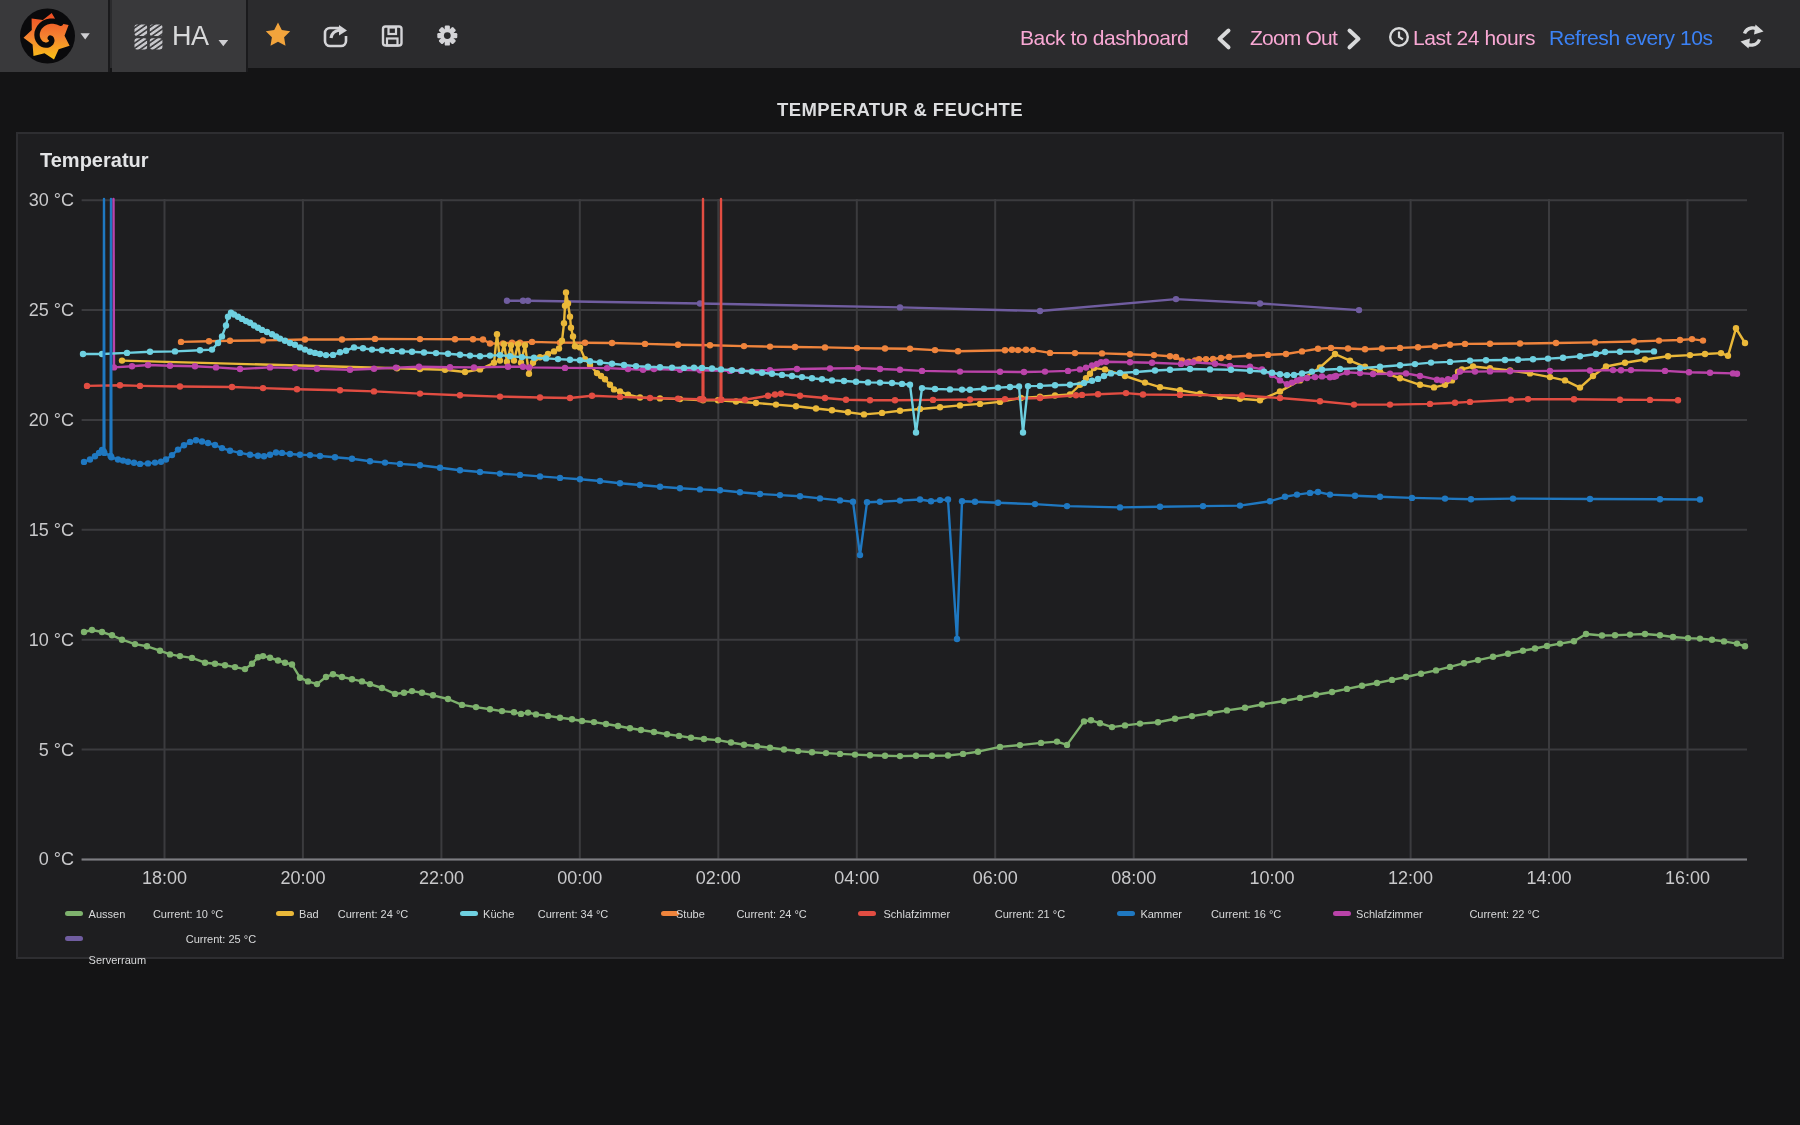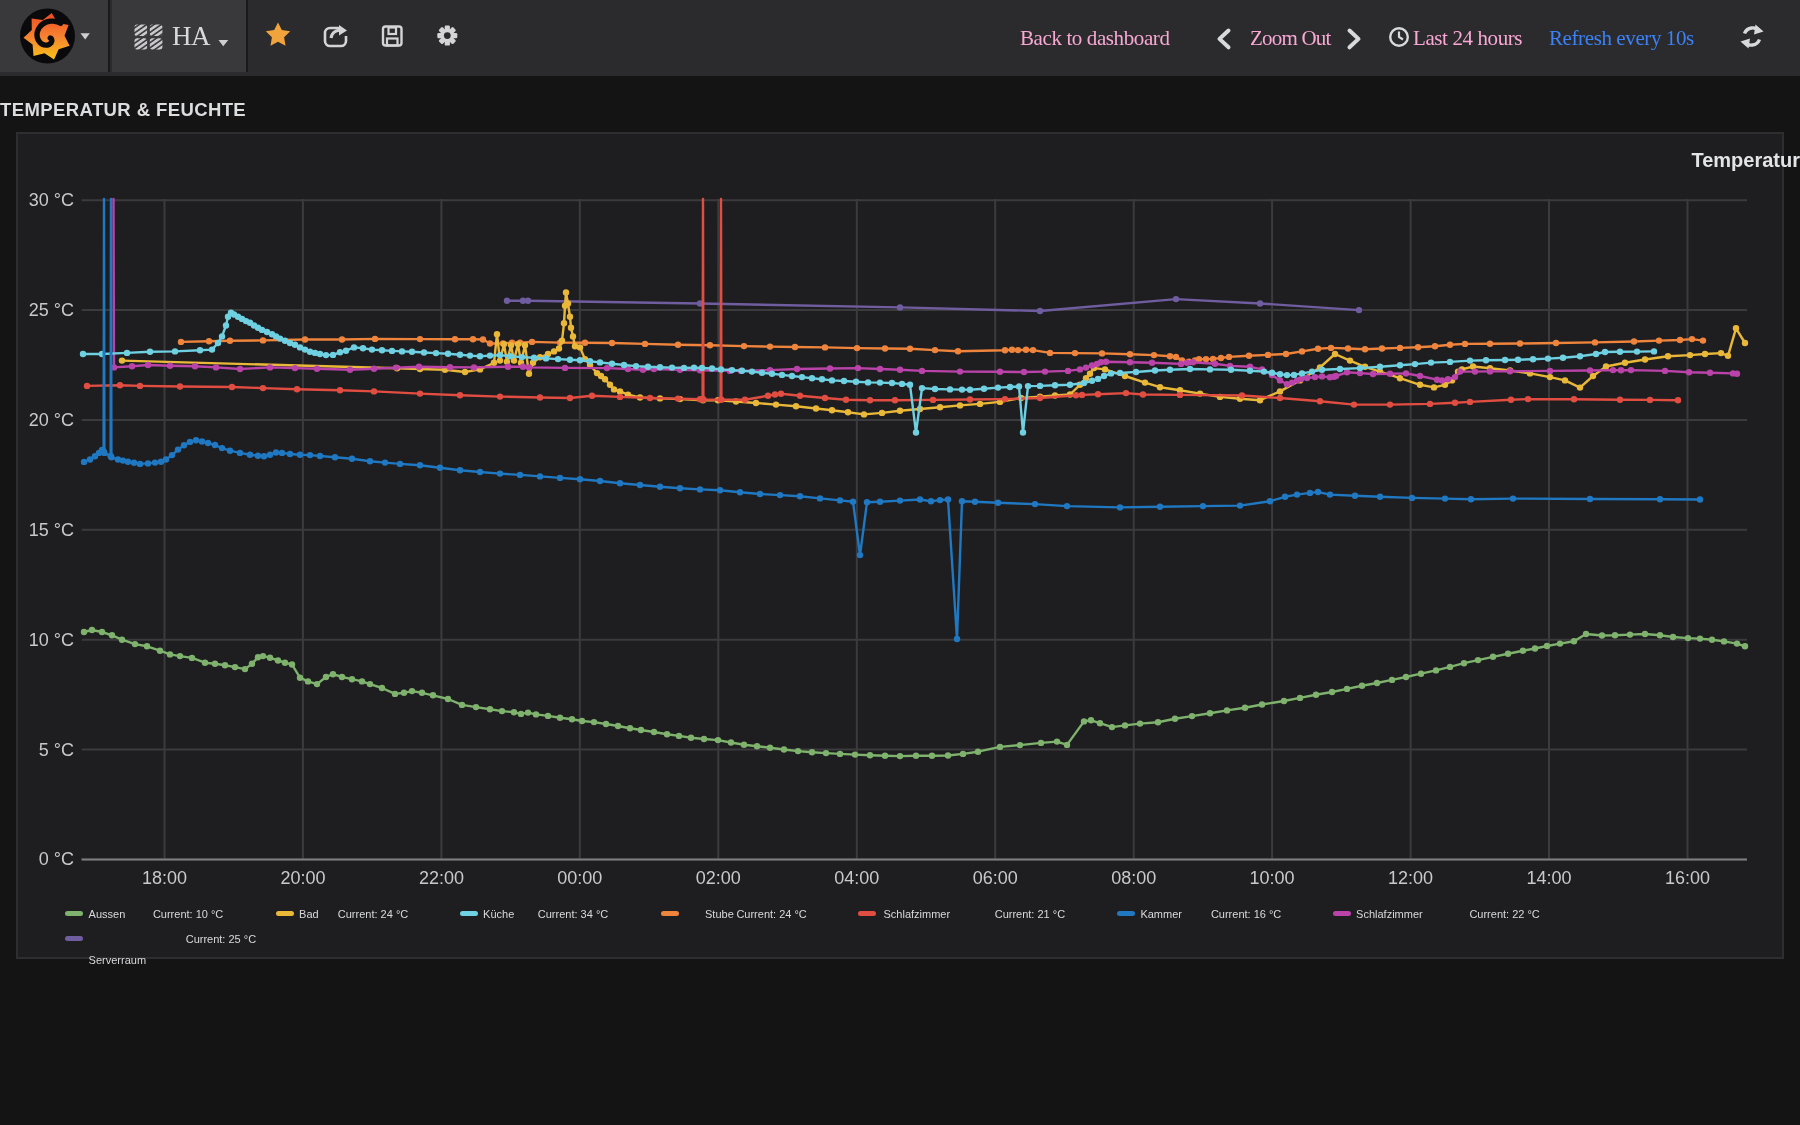--- a/index.html
+++ b/index.html
@@ -1,29 +1,29 @@
 <!DOCTYPE html>
 <html><head><meta charset="utf-8">
 <style>
 * {margin:0;padding:0;box-sizing:border-box}
 html,body {width:1800px;height:1125px;background:#141415;overflow:hidden;
  font-family:"Liberation Sans", sans-serif;}
-.nav {position:absolute;left:0;top:0;width:1800px;height:76px;background:#2b2b2d;font-family:Liberation Serif, serif;}
+.nav {position:absolute;left:0;top:0;width:1800px;height:68px;background:#2b2b2d;}
 .navsec {position:absolute;top:0;height:72px;background:#39393b;}
 .sec1 {left:0;width:110px;border-right:2px solid #1a1a1c;}
 .sec2 {left:112px;width:136px;border-right:2px solid #1a1a1c;}
 .ha {position:absolute;left:172px;top:21px;font-size:27px;letter-spacing:-0.5px;color:#d8d9da;}
 .ntext {position:absolute;top:26px;font-size:21px;letter-spacing:-0.4px;color:#f9a8d4;white-space:nowrap;}
 .orange {color:#3b82f6;}
-.rowtitle {position:absolute;left:0;top:99px;width:1800px;
+.rowtitle {position:absolute;left:0;top:99px;width:1800px;text-align:center;
  font-size:18.5px;font-weight:bold;letter-spacing:0.4px;color:#dcdddf;}
 .panel {position:absolute;left:16px;top:132px;width:1768px;height:827px;
  background:#1e1e20;border:2px solid #2e2e31;}
-.ptitle {position:absolute;left:0;top:149px;width:1800px;text-align:right;
- font-size:20px;font-weight:bold;color:#e3e4e6;}
+.ptitle {position:absolute;left:0;top:149px;width:1800px;text-align:left;
+ font-size:20px;font-weight:bold;color:#e3e4e6;padding-left:40px;}
 .axlab {font-size:18px;fill:#c9c9cb;}
 .ldash {position:absolute;width:18px;height:5.2px;border-radius:2.6px;}
 .ltext {position:absolute;transform:translateY(-50%);font-size:11px;color:#d8d9da;white-space:nowrap;}
 svg.chart {position:absolute;left:0;top:0;}
 </style></head>
 <body>
 <div class="panel"></div>
 <div class="rowtitle">TEMPERATUR &amp; FEUCHTE</div>
 <div class="ptitle">Temperatur</div>
 <svg class="chart" width="1800" height="1125" viewBox="0 0 1800 1125">
@@ -813,21 +813,21 @@
 <div class="ldash" style="left:65px;top:910.9px;background:#7EB26D"></div>
 <div class="ltext" style="left:88.6px;top:913.5px">Aussen</div>
 <div class="ltext" style="left:152.9px;top:913.5px">Current: 10 °C</div>
 <div class="ldash" style="left:275.6px;top:910.9px;background:#EAB839"></div>
 <div class="ltext" style="left:299.1px;top:913.5px">Bad</div>
 <div class="ltext" style="left:337.8px;top:913.5px">Current: 24 °C</div>
 <div class="ldash" style="left:460px;top:910.9px;background:#6ED0E0"></div>
 <div class="ltext" style="left:483.1px;top:913.5px">Küche</div>
 <div class="ltext" style="left:537.8px;top:913.5px">Current: 34 °C</div>
 <div class="ldash" style="left:661px;top:910.9px;background:#EF843C"></div>
-<div class="ltext" style="left:705px;top:913.5px">Stube</div>
+<div class="ltext" style="left:676px;top:913.5px">Stube</div>
 <div class="ltext" style="left:736.4px;top:913.5px">Current: 24 °C</div>
 <div class="ldash" style="left:857.8px;top:910.9px;background:#E24D42"></div>
 <div class="ltext" style="left:883.5px;top:913.5px">Schlafzimmer</div>
 <div class="ltext" style="left:994.7px;top:913.5px">Current: 21 °C</div>
 <div class="ldash" style="left:1116.9px;top:910.9px;background:#1F78C1"></div>
 <div class="ltext" style="left:1140.4px;top:913.5px">Kammer</div>
 <div class="ltext" style="left:1210.9px;top:913.5px">Current: 16 °C</div>
 <div class="ldash" style="left:1332.6px;top:910.9px;background:#BA43A9"></div>
 <div class="ltext" style="left:1356.1px;top:913.5px">Schlafzimmer</div>
 <div class="ltext" style="left:1469.4px;top:913.5px">Current: 22 °C</div>

